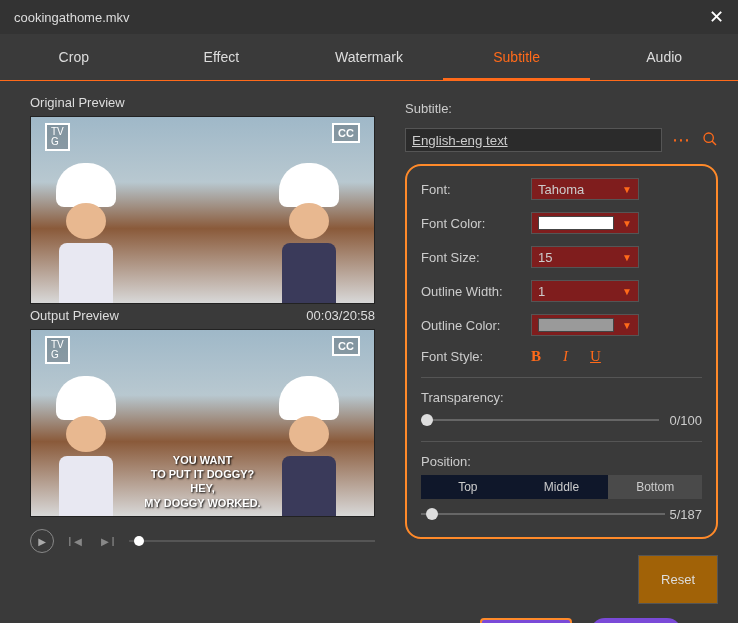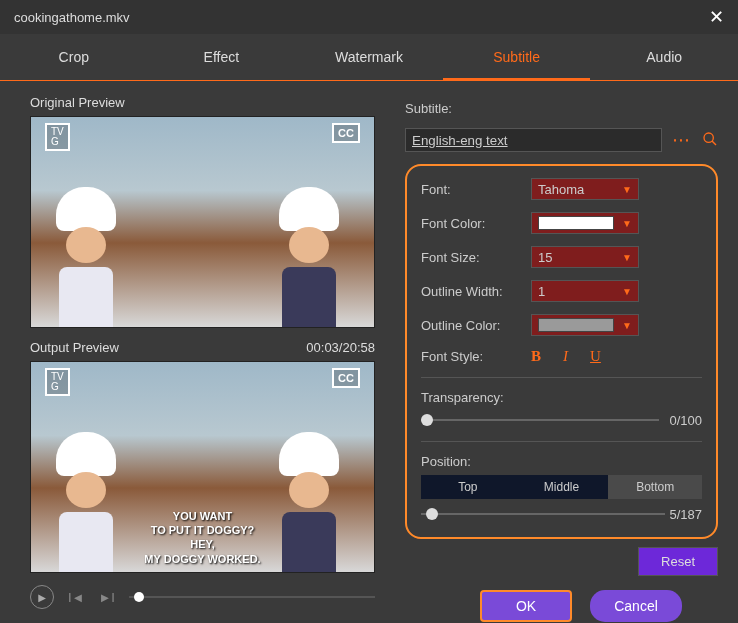--- a/index.html
+++ b/index.html
@@ -6,21 +6,21 @@
 body { background: #3a3a3a; font-family: Tahoma, sans-serif; color: #ccc; font-size: 13px; width: 738px; height: 623px; overflow: hidden; }
 .titlebar { height: 34px; display: flex; align-items: center; justify-content: space-between; padding: 0 14px; background: #333; }
 .titlebar .title { color: #ddd; font-size: 13px; }
 .titlebar .close { color: #fff; font-size: 18px; cursor: pointer; }
 .tabs { display: flex; border-bottom: 1px solid #ff6a1a; background: #3a3a3a; height: 47px; }
 .tab { flex: 1; text-align: center; line-height: 47px; color: #ddd; cursor: pointer; font-size: 14px; }
 .tab.active { color: #ff6a1a; border-bottom: 2px solid #ff6a1a; }
 .content { display: flex; padding: 14px 20px 16px 30px; gap: 30px; }
 .left { width: 345px; }
 .preview-label { display: flex; justify-content: space-between; color: #ddd; font-size: 13px; margin-bottom: 6px; }
-.preview { width: 345px; height: 212px; background: linear-gradient(180deg,#9fb8c8 0%, #b8c8d0 35%, #8a5a3a 60%, #d8d8d8 100%); position: relative; border: 1px solid #222; margin-bottom: 12px; }
+.preview { width: 345px; height: 188px; background: linear-gradient(180deg,#9fb8c8 0%, #b8c8d0 35%, #8a5a3a 60%, #d8d8d8 100%); position: relative; border: 1px solid #222; margin-bottom: 4px; }
 .badge-tvg { position: absolute; top: 6px; left: 14px; border: 2px solid #fff; padding: 2px 4px; font-size: 10px; color: #fff; background: rgba(0,0,0,.2); line-height: 1; }
 .badge-cc { position: absolute; top: 6px; right: 14px; border: 2px solid #fff; padding: 2px 4px; font-size: 11px; color: #fff; background: rgba(0,0,0,.2); font-weight: bold; }
 .subtitle-overlay { position: absolute; bottom: 6px; left: 0; right: 0; text-align: center; color: #fff; font-size: 11px; font-weight: bold; text-shadow: 1px 1px 2px #000; line-height: 1.3; }
 .playbar { display: flex; align-items: center; gap: 14px; margin-top: 12px; }
 .play-circle { width: 24px; height: 24px; border: 1px solid #888; border-radius: 50%; display: flex; align-items: center; justify-content: center; color: #aaa; cursor: pointer; font-size: 10px; }
 .step-btn { color: #888; cursor: pointer; font-size: 13px; }
 .progress { flex: 1; height: 2px; background: #555; position: relative; }
 .progress .dot { position: absolute; left: 5px; top: -4px; width: 10px; height: 10px; border-radius: 50%; background: #fff; }
 .right { flex: 1; padding-top: 6px; }
 .field-row { display: flex; align-items: center; margin-bottom: 12px; }
@@ -36,21 +36,21 @@
 .font-style-icons { display: flex; gap: 22px; color: #ff6a1a; font-size: 15px; font-family: serif; }
 .fs-b { font-weight: bold; cursor: pointer; }
 .fs-i { font-style: italic; cursor: pointer; }
 .fs-u { text-decoration: underline; cursor: pointer; }
 .slider-row { margin: 12px 0 6px 0; }
 .slider-track { height: 2px; background: #666; position: relative; margin: 8px 0; }
 .slider-thumb { position: absolute; top: -5px; width: 12px; height: 12px; border-radius: 50%; background: #ddd; }
 .pos-buttons { display: flex; margin: 6px 0; }
 .pos-btn { flex: 1; text-align: center; padding: 5px 0; background: #0f172a; color: #ccc; cursor: pointer; font-size: 12px; }
 .pos-btn.active { background: #4a4a4a; }
-.reset-btn { float: right; background: #6d28d9; border: 1px solid #555; color: #ddd; padding: 6px 22px; cursor: pointer; margin-top: 8px; font-size: 13px; }
+.reset-btn { float: right; background: #a16207; border: 1px solid #555; color: #ddd; padding: 16px 22px; cursor: pointer; margin-top: 16px; font-size: 13px; }
 .footer { display: flex; justify-content: flex-end; gap: 18px; padding: 0 36px 0 0; }
 .btn { width: 92px; height: 32px; display: flex; align-items: center; justify-content: center; cursor: pointer; font-size: 14px; }
 .btn-ok { background: #7a4ad8; color: #fff; border: 2px solid #ff8a2a; border-radius: 4px; }
 .btn-cancel { background: #7a4ad8; color: #fff; border-radius: 15px; }
 .divider { height: 1px; background: #555; margin: 12px 0; }
 .chef-scene { position: absolute; inset: 0; overflow: hidden; }
 .chef { position: absolute; bottom: 0; width: 70px; height: 140px; }
 .chef-hat { width: 60px; height: 44px; background: #fff; border-radius: 28px 28px 8px 8px; position: absolute; top: 0; left: 5px; }
 .chef-face { width: 40px; height: 36px; background: #e8b890; border-radius: 50%; position: absolute; top: 40px; left: 15px; }
 .chef-body { width: 54px; height: 60px; background: #e8e8f2; position: absolute; bottom: 0; left: 8px; border-radius: 8px 8px 0 0; }

